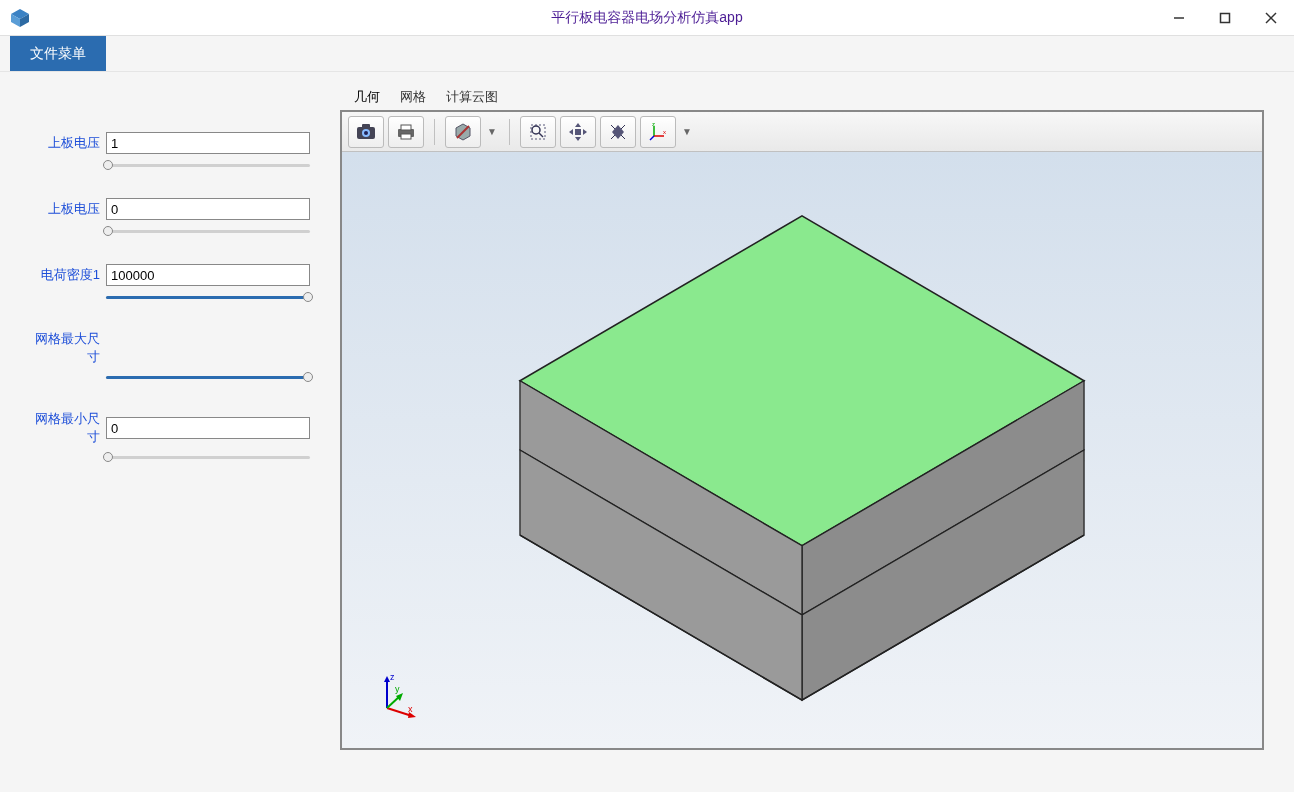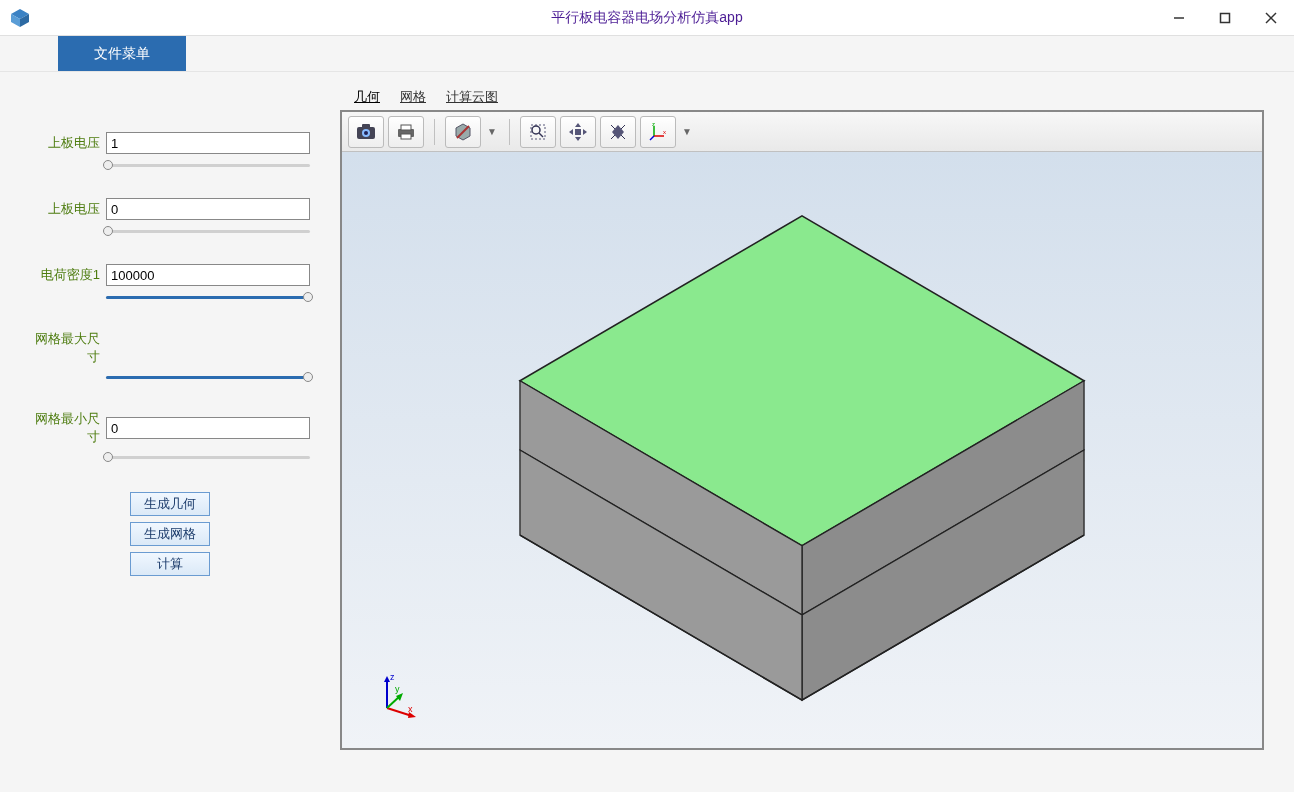--- a/index.html
+++ b/index.html
@@ -45,42 +45,41 @@
       height: 36px;
       background: #f5f5f5;
       display: flex;
       align-items: stretch;
       border-bottom: 1px solid #e5e5e5;
       padding-left: 10px;
     }
     .menu-item {
       background: #2b6cb0;
       color: #fff;
-      padding: 0 36px;
+      padding: 0 20px;
       display: flex; align-items: center;
       font-size: 14px;
-      margin-left: 48px;
     }
     .content {
       display: flex;
       height: calc(100% - 72px);
     }
     .sidebar {
       width: 340px;
       padding: 60px 30px 0 30px;
     }
     .param-row {
       display: flex; align-items: center;
       margin-bottom: 6px;
     }
     .param-label {
       width: 70px;
       text-align: right;
       font-size: 13px;
-      color: #4d7c0f;
+      color: #1d4ed8;
       margin-right: 6px;
     }
     .param-input {
       flex: 1;
       border: 1px solid #888;
       height: 22px;
       padding: 1px 4px;
       font-size: 13px;
       background: #fff;
     }
@@ -132,21 +131,21 @@
       flex: 1;
       padding: 10px 30px 30px 0;
     }
     .tabs {
       display: flex;
       gap: 20px;
       padding: 6px 14px 4px 14px;
       font-size: 13px;
       color: #333;
     }
-    .tab { cursor: pointer; text-decoration: underline; }
+    .tab { cursor: pointer; }
     .tab.active { color: #000; }
     .viewer-frame {
       border: 2px solid #888;
       background: #fff;
       height: 640px;
     }
     .toolbar {
       height: 40px;
       border-bottom: 1px solid #c0c0c0;
       background: linear-gradient(#f7f7f7,#e9e9e9);
@@ -263,25 +262,20 @@
     <div class="param-row">
       <span class="param-label">网格最小尺寸</span>
       <input class="param-input" value="0" style="">
     </div>
     <div class="slider-wrap">
       <div class="slider-track"></div>
         <div class="slider-fill" style="width:1%"></div>
         <div class="slider-thumb" style="left:1%"></div>
     </div>
 
-    <div class="btn-group">
-      <div class="action-btn">生成几何</div>
-      <div class="action-btn">生成网格</div>
-      <div class="action-btn">计算</div>
-    </div>
   </div>
 
   <div class="main-panel">
     <div class="tabs">
       <span class="tab active">几何</span>
       <span class="tab">网格</span>
       <span class="tab">计算云图</span>
     </div>
     <div class="viewer-frame">
       <div class="toolbar">

